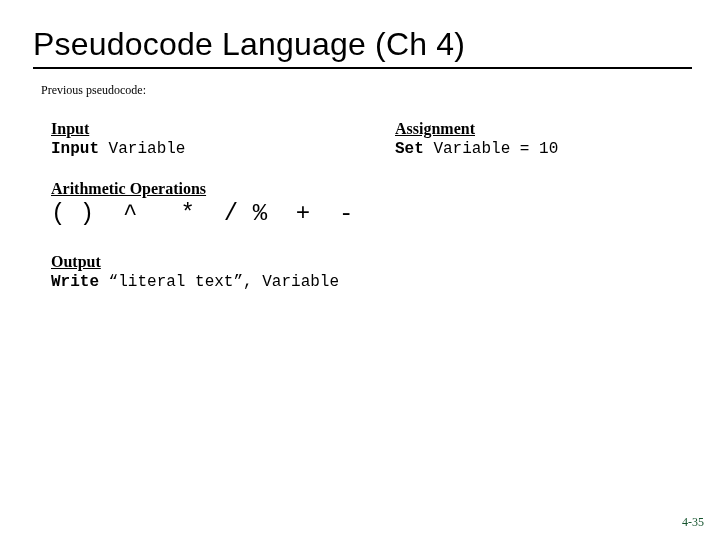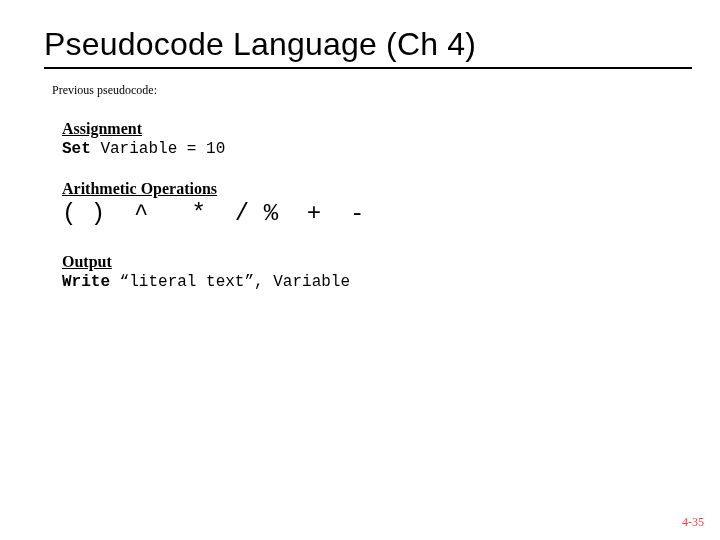--- a/index.html
+++ b/index.html
@@ -8,21 +8,21 @@
     width: 720px;
     height: 540px;
     background: #fff;
     font-family: Arial, Helvetica, sans-serif;
     color: #000;
     overflow: hidden;
     position: relative;
   }
   .slide {
     box-sizing: border-box;
-    padding: 20px 28px 0 44px;
+    padding: 20px 28px 0 33px;
     width: 720px;
     height: 540px;
     position: relative;
   }
   .title {
     font-size: 32px;
     font-weight: 400;
     margin: 6px 0 2px 0;
     letter-spacing: 0.2px;
   }
@@ -71,35 +71,39 @@
   }
   .block {
     margin-bottom: 26px;
   }
   .slidenum {
     position: absolute;
     right: 16px;
     bottom: 10px;
     font-family: "Times New Roman", Times, serif;
     font-size: 12px;
-    color: #ef4444;
+    color: #14532d;
   }
 </style>
 </head>
 <body>
 
 <div class="slide">
 
   <div class="title">Pseudocode Language (Ch 4)</div>
   <hr class="rule">
   <div class="subtitle">Previous pseudocode:</div>
 
   <div class="content">
 
     <div class="row">
+      <div class="col left">
+        <div class="section-head">Input</div>
+        <div class="code"><span class="kw">Input</span><span> Variable</span></div>
+      </div>
       <div class="col right">
         <div class="section-head">Assignment</div>
         <div class="code"><span class="kw">Set</span><span> Variable = 10</span></div>
       </div>
     </div>
 
     <div class="block">
       <div class="section-head">Arithmetic Operations</div>
       <div class="big-ops">( )  ^   *  / %  +  -</div>
     </div>

